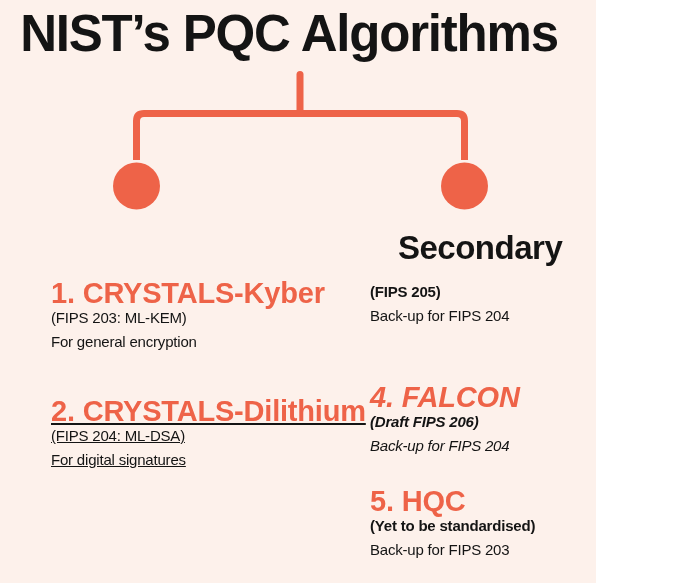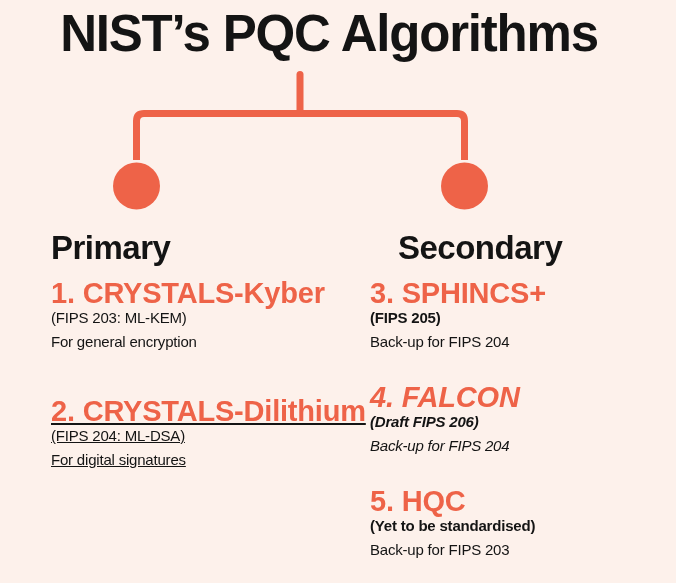--- a/index.html
+++ b/index.html
@@ -8,21 +8,21 @@
     --ink: #141414;
   }
   * { margin: 0; padding: 0; box-sizing: border-box; }
   html, body { background: #fff; }
   body {
     font-family: "Liberation Sans", "DejaVu Sans", sans-serif;
     color: var(--ink);
   }
   .canvas {
     position: relative;
-    width: 676px;
+    width: 596px;
     height: 583px;
     background: var(--bg);
     overflow: hidden;
   }
   .title {
     position: absolute;
     top: 5px;
     left: 0;
     width: 100%;
     text-align: center;
@@ -79,38 +79,36 @@
 
   <h1 class="title">NIST’s PQC Algorithms</h1>
 
   <svg class="connector" width="676" height="583" viewBox="0 0 676 583" aria-hidden="true">
     <path d="M300 74.5 V113.5" stroke="#ee6348" stroke-width="7" stroke-linecap="round" fill="none"></path>
     <path d="M136.5 160 V121 Q136.5 113.5 144 113.5 H457 Q464.5 113.5 464.5 121 V160" stroke="#ee6348" stroke-width="7" fill="none"></path>
     <circle cx="136.5" cy="186" r="23.5" fill="#ee6348"></circle>
     <circle cx="464.5" cy="186" r="23.5" fill="#ee6348"></circle>
   </svg>
 
-  <div class="col-heading heading-primary">Primary</div>
 
   <div class="col-heading heading-secondary">Secondary</div>
 
   <div class="item item-p1">
     <div class="item-name">1. CRYSTALS-Kyber</div>
     <div class="item-detail">(FIPS 203: ML-KEM)</div>
     <div class="item-desc">For general encryption</div>
   </div>
 
   <div class="item item-p2">
     <div class="item-name">2. CRYSTALS-Dilithium</div>
     <div class="item-detail">(FIPS 204: ML-DSA)</div>
     <div class="item-desc">For digital signatures</div>
   </div>
 
   <div class="item item-s1">
-    <div class="item-name">3. SPHINCS+</div>
     <div class="item-detail bold">(FIPS 205)</div>
     <div class="item-desc">Back-up for FIPS 204</div>
   </div>
 
   <div class="item item-s2">
     <div class="item-name">4. FALCON</div>
     <div class="item-detail bold">(Draft FIPS 206)</div>
     <div class="item-desc">Back-up for FIPS 204</div>
   </div>
 

